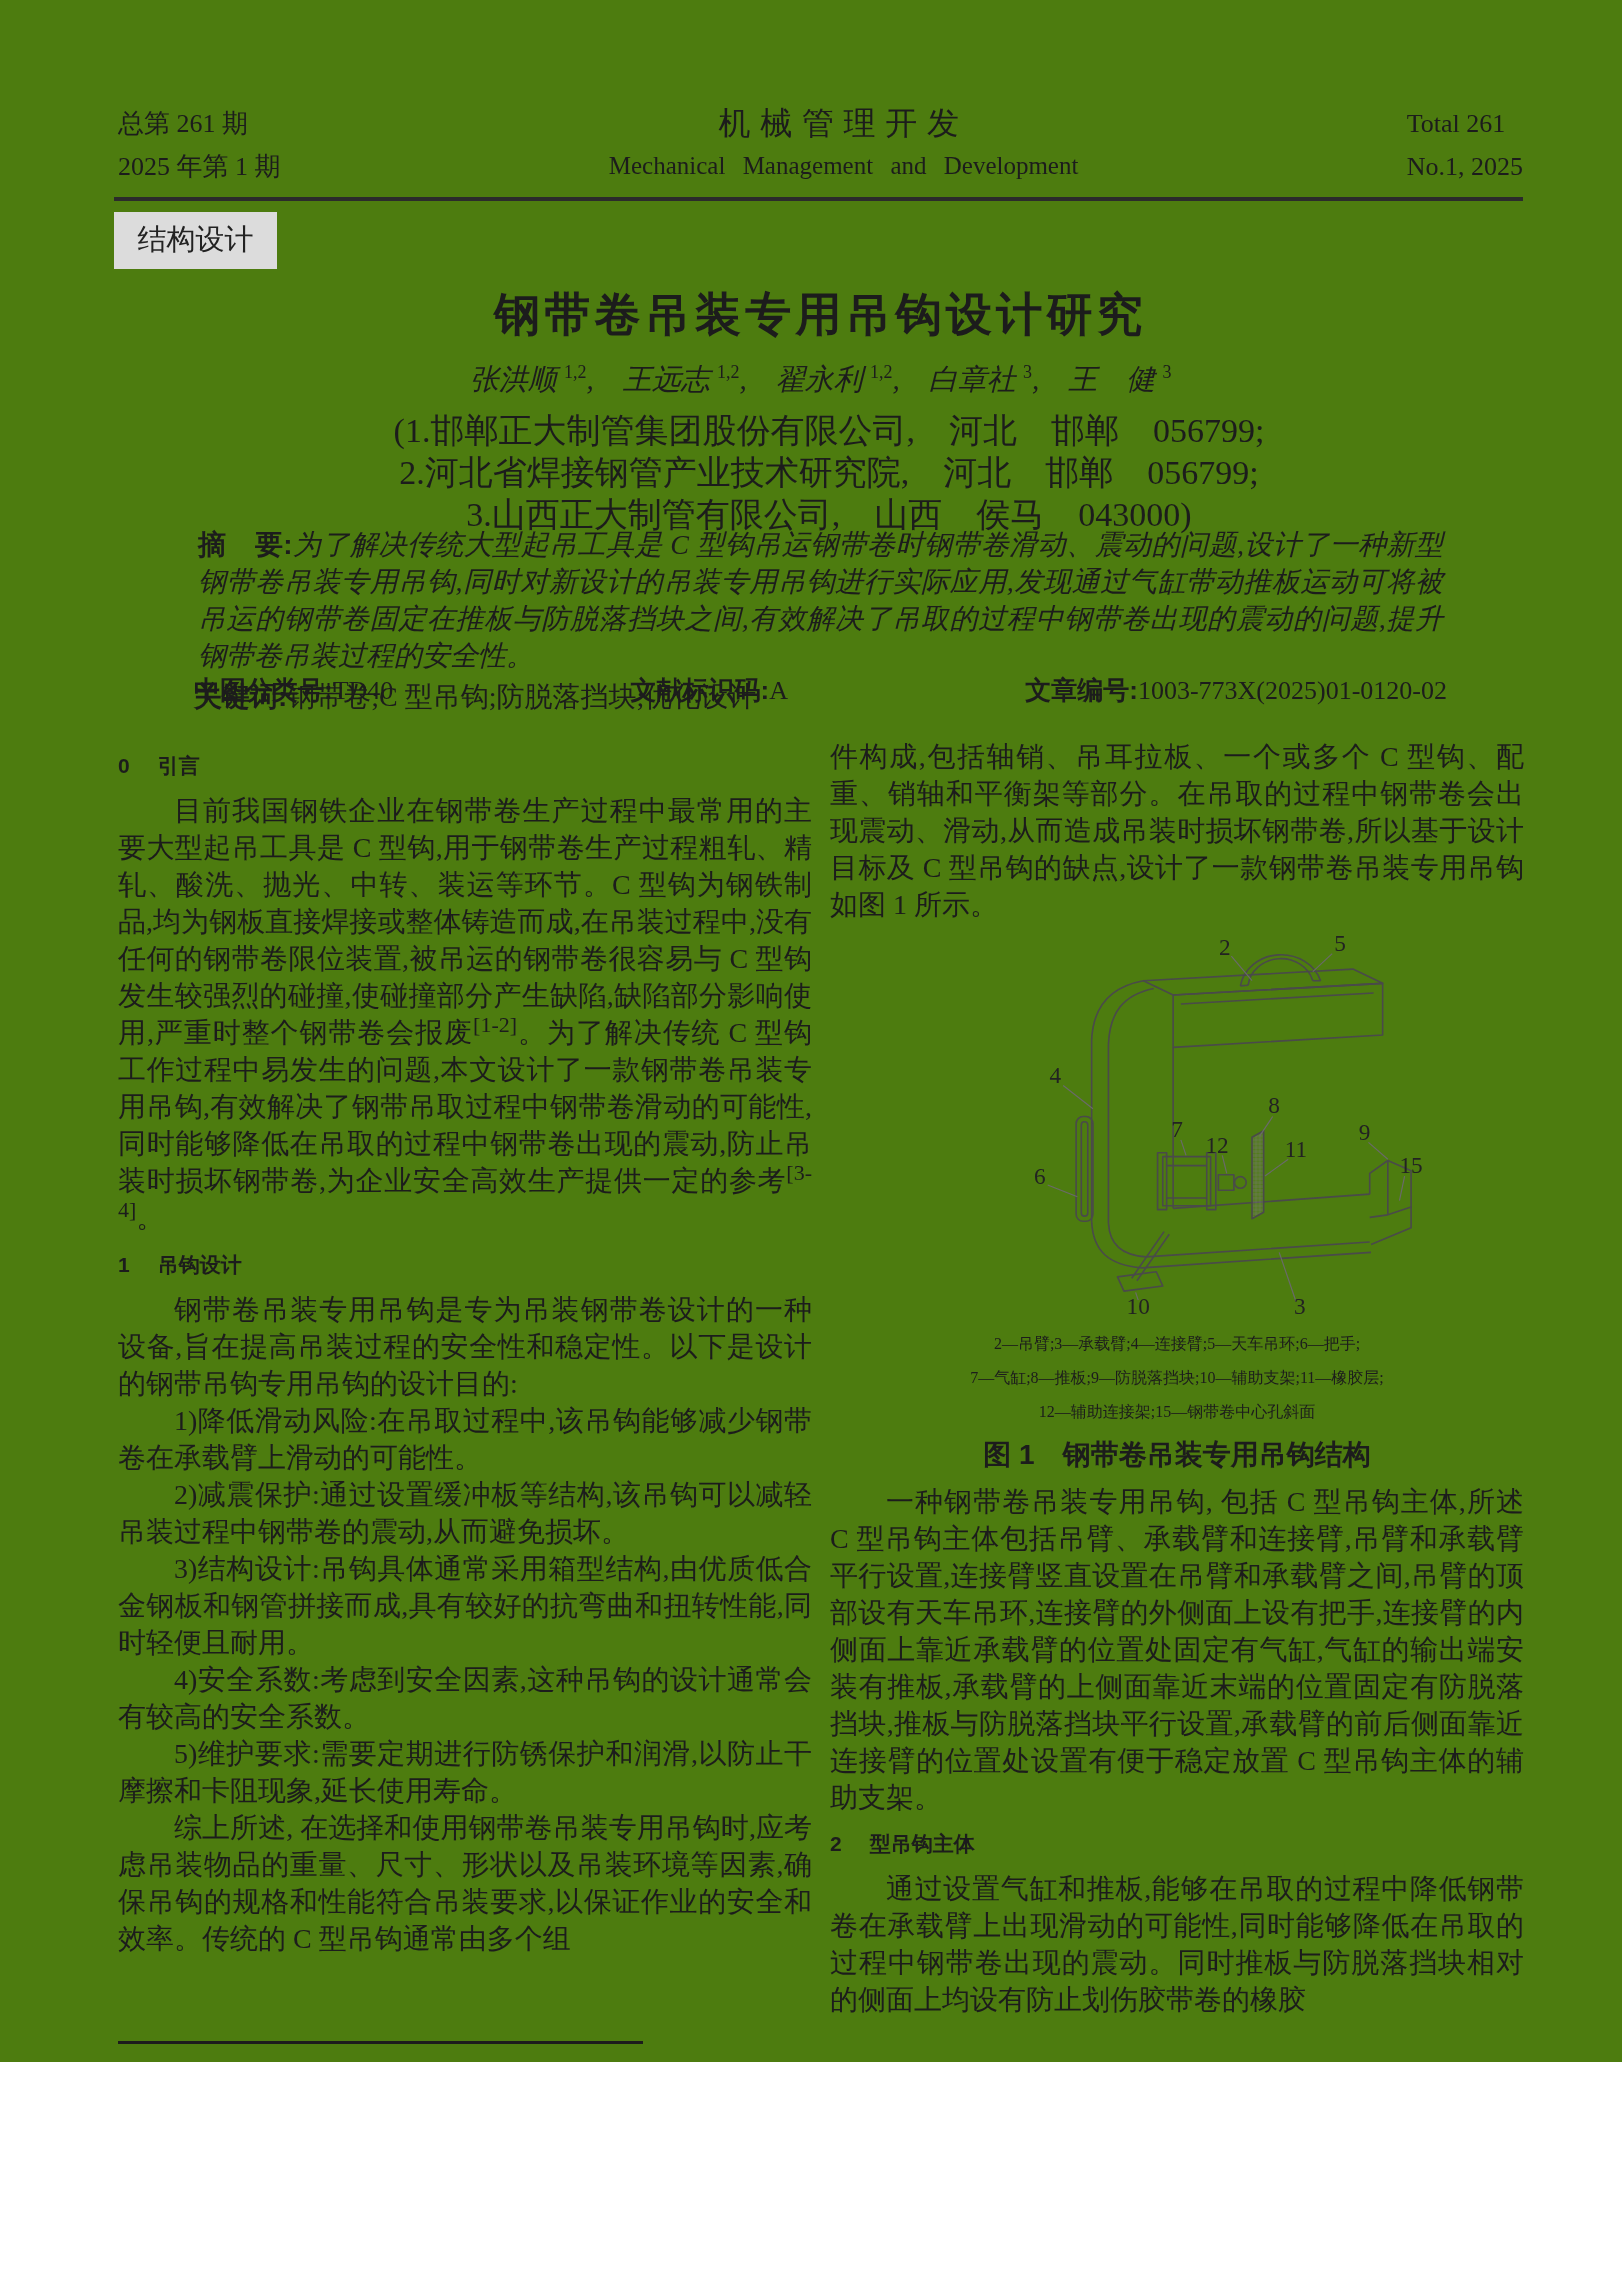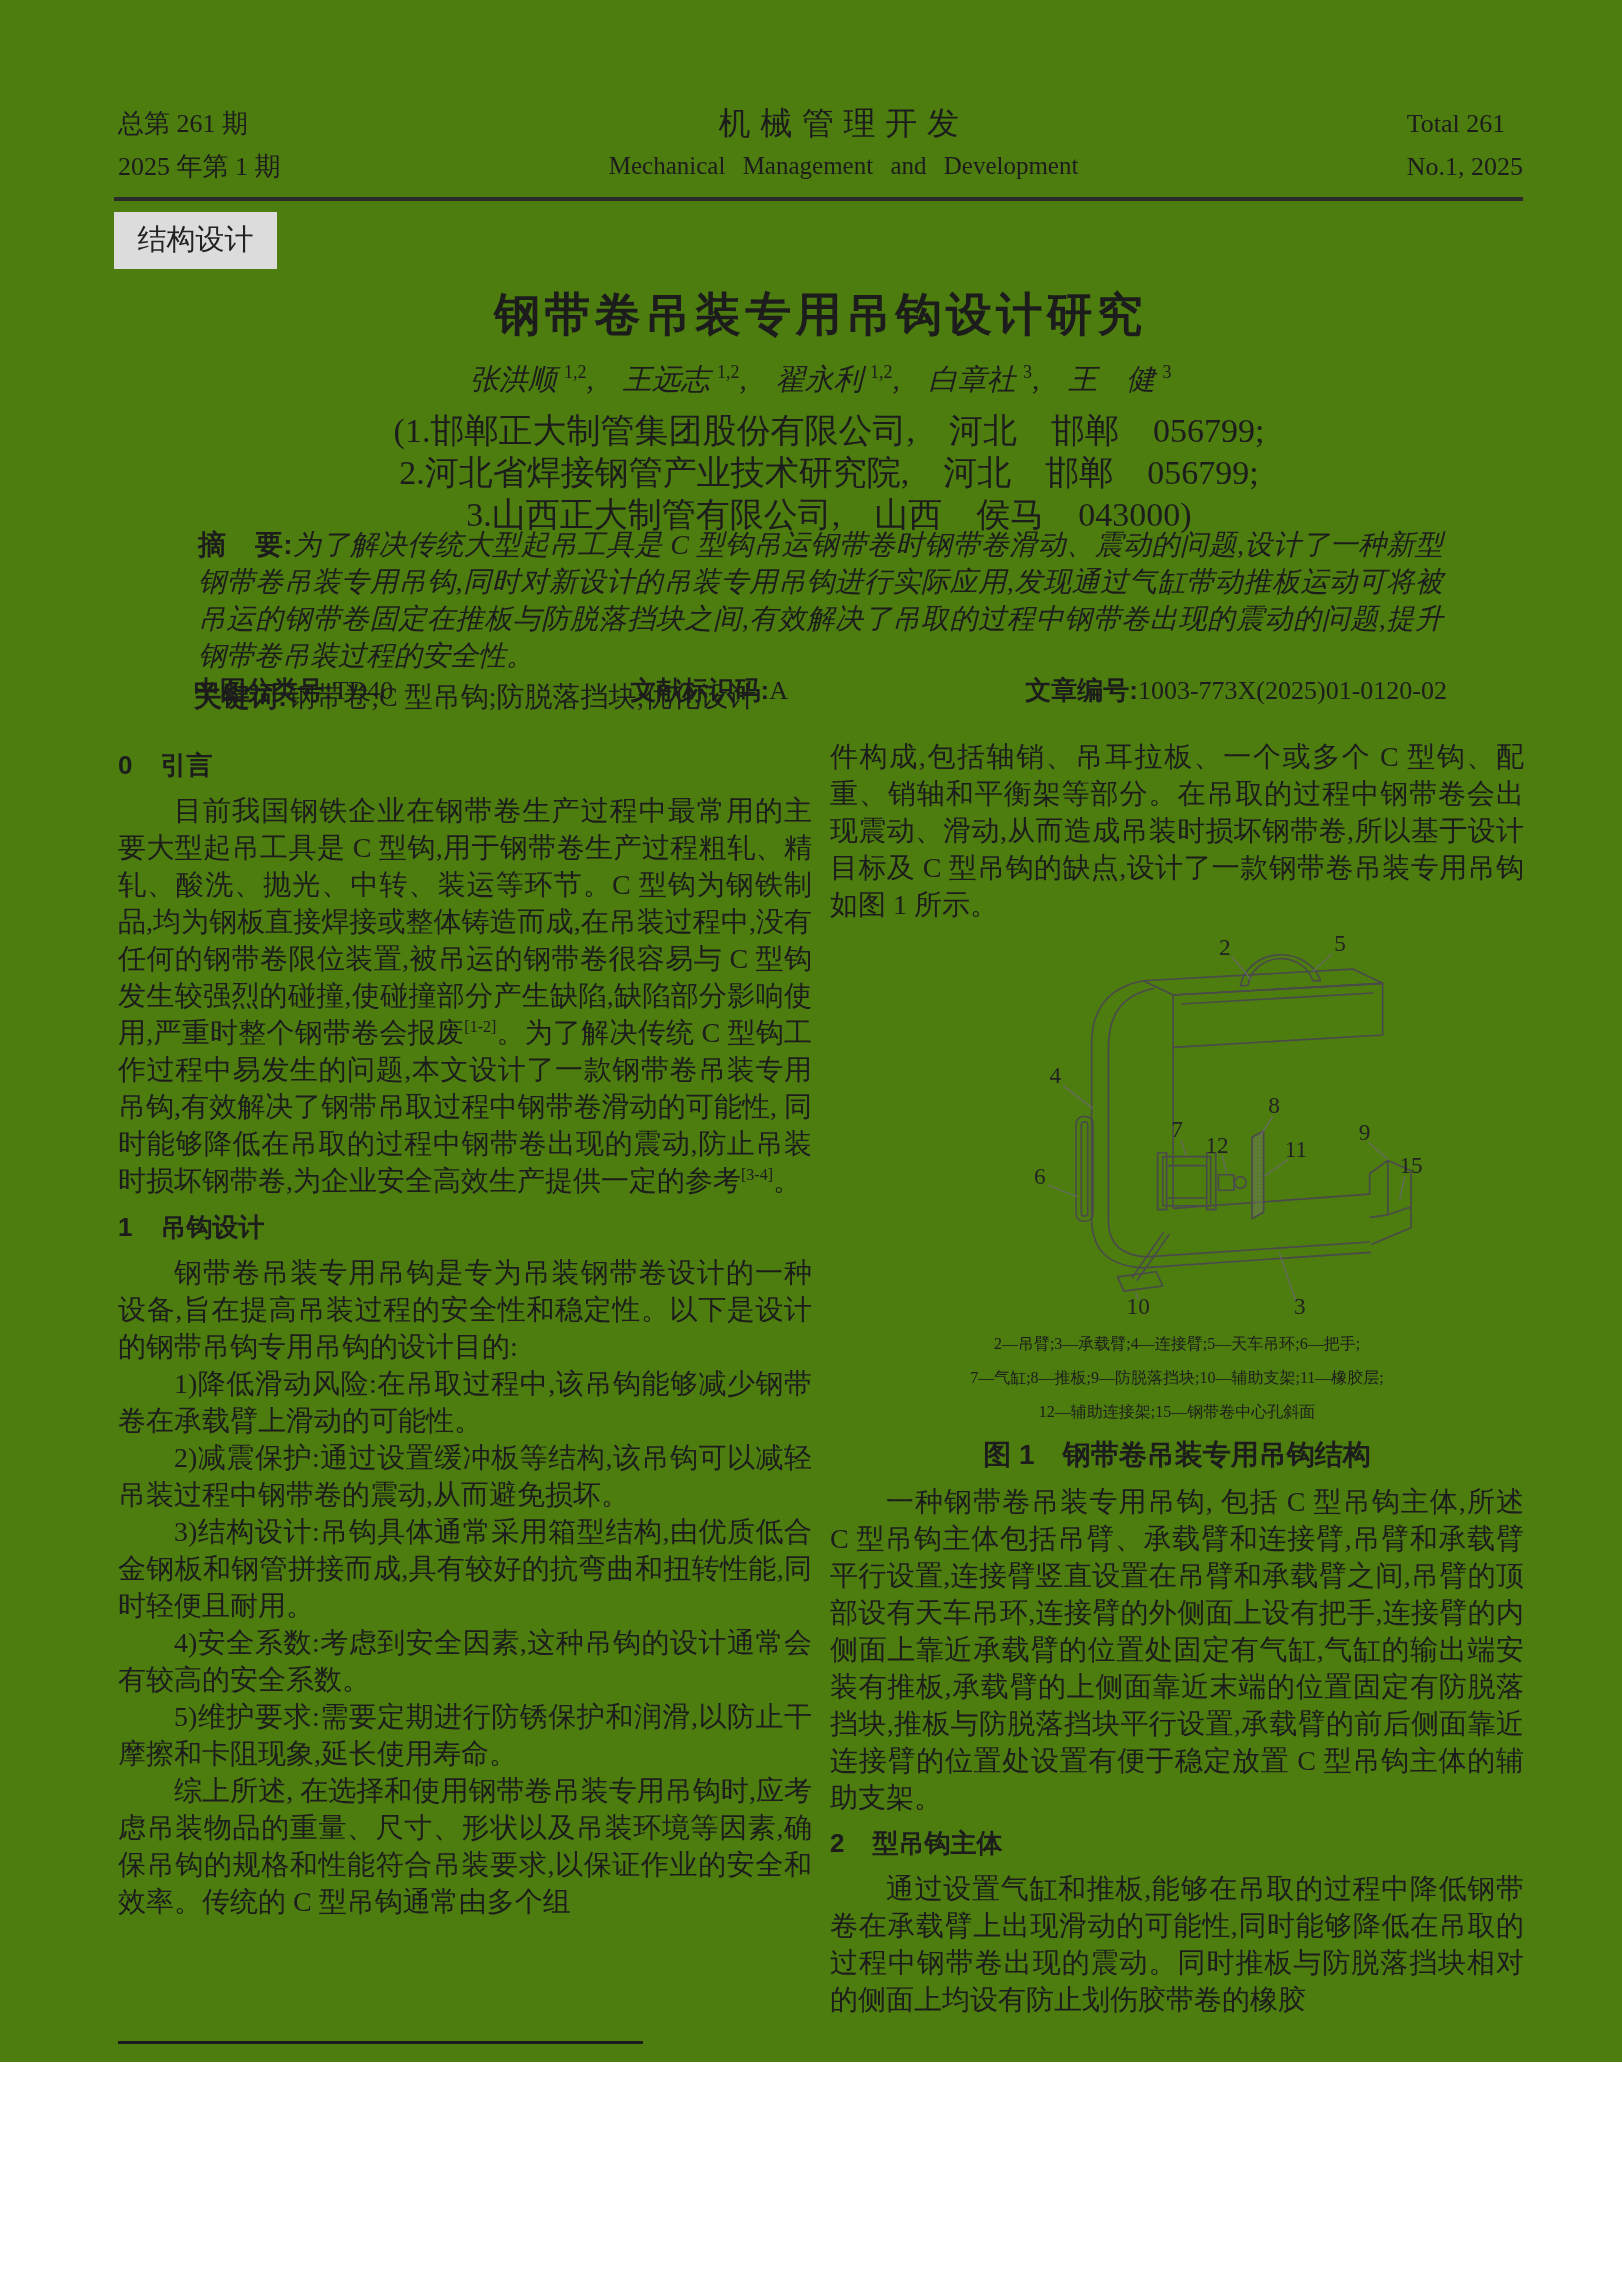--- a/index.html
+++ b/index.html
@@ -35,26 +35,26 @@
                  line-height:37px;text-align:justify;}
   .lbl{font-family:"Liberation Sans",sans-serif;font-weight:bold;font-style:normal;}
   .abs-text{font-style:italic;}
   .kw-line{margin-top:0;}
   .band-meta{position:absolute;left:194px;width:1253px;top:673px;display:flex;
              justify-content:space-between;font-size:26px;}
   
   .col{position:absolute;top:738px;width:694px;}
   .col-left{left:118px;}
   .col-right{left:830px;}
-  .h2{font-family:"Liberation Sans",sans-serif;font-weight:bold;font-size:26px;
+  .h2{font-family:"Liberation Sans",sans-serif;font-weight:bold;font-size:21px;
       line-height:39px;margin:8.3px 0 7px 0;}
   .h2 .hnum{margin-right:28px;}
   p.para{margin:0;font-size:28px;line-height:37px;text-align:justify;}
   p.ind{text-indent:2em;}
-  p.para sup{font-size:16px;line-height:0;}
+  p.para sup{font-size:22px;line-height:0;}
   
   .figure-block{margin-top:5.5px;}
   .fig-svg{display:block;margin:0 auto;}
   .fig-legend{font-size:16px;line-height:34px;text-align:center;margin-top:10px;}
   .fig-caption{font-family:"Liberation Sans",sans-serif;font-weight:bold;font-size:28px;
                text-align:center;margin:7px 0 9.7px 0;}
   
   .band-footnote{position:absolute;left:118px;right:99px;top:2041px;font-size:25px;
                  line-height:40px;}
   .fn-rule{width:525px;border-top:3.5px solid #1c1c1c;margin-bottom:11px;}

